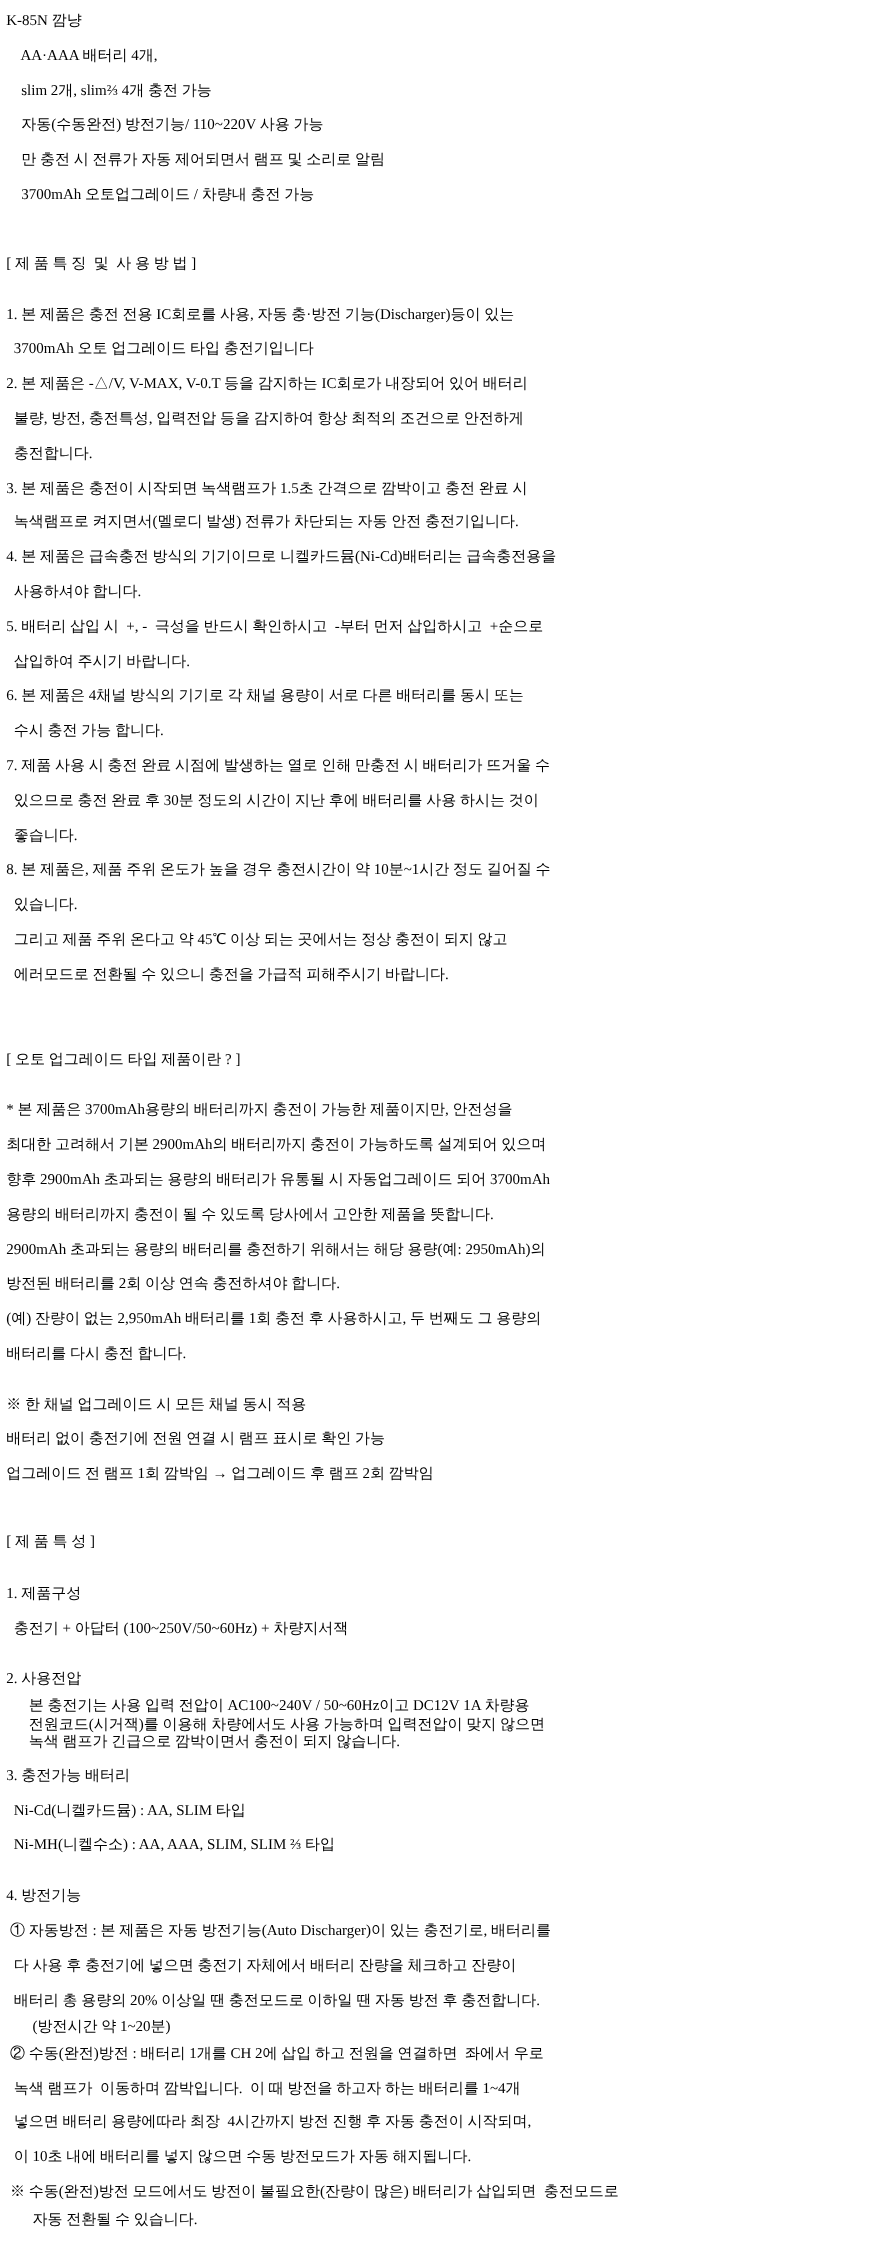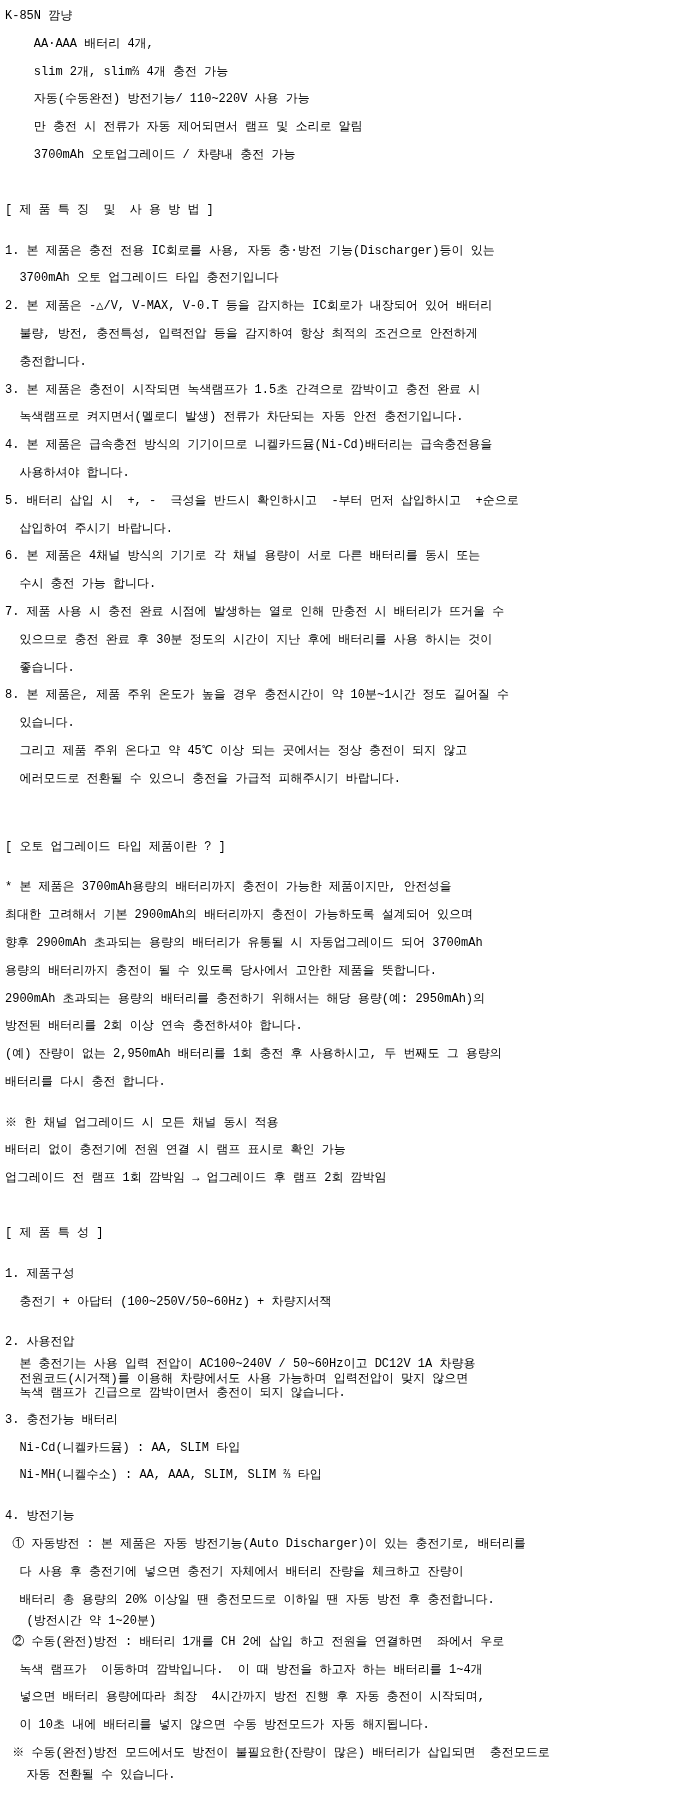--- a/index.html
+++ b/index.html
@@ -10,28 +10,28 @@
   body {
     width: 700px;
     height: 1800px;
     overflow: hidden;
   }
   #doc {
     box-sizing: border-box;
     width: 700px;
     height: 1800px;
     padding: 3px 0 0 5px;
-    font-family: Liberation Mono, monospace;
+    font-family: Liberation Serif, serif;
     font-size: 12px;
     color: #000000;
     white-space: pre;
   }
   
   .n  { height: 27.8px; line-height: 27.8px; }
-  .t  { height: 14.5px; line-height: 14.5px; }
+  .t  { height: 14.5px; line-height: 14.5px; margin-left: 12px; }
   .gf { height: 27px; }
   .gh { height: 13px; }
   .gq { height: 6px;  }
 </style>
 </head>
 <body>
 
 <div id="doc"><div class="n">K-85N 깜냥</div><div class="n">    AA·AAA 배터리 4개,</div><div class="n">    slim 2개, slim⅔ 4개 충전 가능</div><div class="n">    자동(수동완전) 방전기능/ 110~220V 사용 가능</div><div class="n">    만 충전 시 전류가 자동 제어되면서 램프 및 소리로 알림</div><div class="n">    3700mAh 오토업그레이드 / 차량내 충전 가능</div><div class="gf"></div><div class="n">[ 제 품 특 징  및  사 용 방 법 ]</div><div class="gh"></div><div class="n">1. 본 제품은 충전 전용 IC회로를 사용, 자동 충·방전 기능(Discharger)등이 있는</div><div class="n">  3700mAh 오토 업그레이드 타입 충전기입니다</div><div class="n">2. 본 제품은 -△/V, V-MAX, V-0.T 등을 감지하는 IC회로가 내장되어 있어 배터리</div><div class="n">  불량, 방전, 충전특성, 입력전압 등을 감지하여 항상 최적의 조건으로 안전하게</div><div class="n">  충전합니다.</div><div class="n">3. 본 제품은 충전이 시작되면 녹색램프가 1.5초 간격으로 깜박이고 충전 완료 시</div><div class="n">  녹색램프로 켜지면서(멜로디 발생) 전류가 차단되는 자동 안전 충전기입니다.</div><div class="n">4. 본 제품은 급속충전 방식의 기기이므로 니켈카드뮴(Ni-Cd)배터리는 급속충전용을</div><div class="n">  사용하셔야 합니다.</div><div class="n">5. 배터리 삽입 시  +, -  극성을 반드시 확인하시고  -부터 먼저 삽입하시고  +순으로</div><div class="n">  삽입하여 주시기 바랍니다.</div><div class="n">6. 본 제품은 4채널 방식의 기기로 각 채널 용량이 서로 다른 배터리를 동시 또는</div><div class="n">  수시 충전 가능 합니다.</div><div class="n">7. 제품 사용 시 충전 완료 시점에 발생하는 열로 인해 만충전 시 배터리가 뜨거울 수</div><div class="n">  있으므로 충전 완료 후 30분 정도의 시간이 지난 후에 배터리를 사용 하시는 것이</div><div class="n">  좋습니다.</div><div class="n">8. 본 제품은, 제품 주위 온도가 높을 경우 충전시간이 약 10분~1시간 정도 길어질 수</div><div class="n">  있습니다.</div><div class="n">  그리고 제품 주위 온다고 약 45℃ 이상 되는 곳에서는 정상 충전이 되지 않고</div><div class="n">  에러모드로 전환될 수 있으니 충전을 가급적 피해주시기 바랍니다.</div><div class="gf"></div><div class="gh"></div><div class="n">[ 오토 업그레이드 타입 제품이란 ? ]</div><div class="gh"></div><div class="n">* 본 제품은 3700mAh용량의 배터리까지 충전이 가능한 제품이지만, 안전성을</div><div class="n">최대한 고려해서 기본 2900mAh의 배터리까지 충전이 가능하도록 설계되어 있으며</div><div class="n">향후 2900mAh 초과되는 용량의 배터리가 유통될 시 자동업그레이드 되어 3700mAh</div><div class="n">용량의 배터리까지 충전이 될 수 있도록 당사에서 고안한 제품을 뜻합니다.</div><div class="n">2900mAh 초과되는 용량의 배터리를 충전하기 위해서는 해당 용량(예: 2950mAh)의</div><div class="n">방전된 배터리를 2회 이상 연속 충전하셔야 합니다.</div><div class="n">(예) 잔량이 없는 2,950mAh 배터리를 1회 충전 후 사용하시고, 두 번째도 그 용량의</div><div class="n">배터리를 다시 충전 합니다.</div><div class="gh"></div><div class="n">※ 한 채널 업그레이드 시 모든 채널 동시 적용</div><div class="n">배터리 없이 충전기에 전원 연결 시 램프 표시로 확인 가능</div><div class="n">업그레이드 전 램프 1회 깜박임 → 업그레이드 후 램프 2회 깜박임</div><div class="gf"></div><div class="n">[ 제 품 특 성 ]</div><div class="gh"></div><div class="n">1. 제품구성</div><div class="n">  충전기 + 아답터 (100~250V/50~60Hz) + 차량지서잭</div><div class="gh"></div><div class="n">2. 사용전압</div><div class="t">  본 충전기는 사용 입력 전압이 AC100~240V / 50~60Hz이고 DC12V 1A 차량용</div><div class="t">  전원코드(시거잭)를 이용해 차량에서도 사용 가능하며 입력전압이 맞지 않으면</div><div class="t">  녹색 램프가 긴급으로 깜박이면서 충전이 되지 않습니다.</div><div class="gq"></div><div class="n">3. 충전가능 배터리</div><div class="n">  Ni-Cd(니켈카드뮴) : AA, SLIM 타입</div><div class="n">  Ni-MH(니켈수소) : AA, AAA, SLIM, SLIM ⅔ 타입</div><div class="gh"></div><div class="n">4. 방전기능</div><div class="n"> ① 자동방전 : 본 제품은 자동 방전기능(Auto Discharger)이 있는 충전기로, 배터리를</div><div class="n">  다 사용 후 충전기에 넣으면 충전기 자체에서 배터리 잔량을 체크하고 잔량이</div><div class="n">  배터리 총 용량의 20% 이상일 땐 충전모드로 이하일 땐 자동 방전 후 충전합니다.</div><div class="t">   (방전시간 약 1~20분)</div><div class="n"> ② 수동(완전)방전 : 배터리 1개를 CH 2에 삽입 하고 전원을 연결하면  좌에서 우로</div><div class="n">  녹색 램프가  이동하며 깜박입니다.  이 때 방전을 하고자 하는 배터리를 1~4개</div><div class="n">  넣으면 배터리 용량에따라 최장  4시간까지 방전 진행 후 자동 충전이 시작되며,</div><div class="n">  이 10초 내에 배터리를 넣지 않으면 수동 방전모드가 자동 해지됩니다.</div><div class="n"> ※ 수동(완전)방전 모드에서도 방전이 불필요한(잔량이 많은) 배터리가 삽입되면  충전모드로</div><div class="t">   자동 전환될 수 있습니다.</div></div>
 
 </body></html>

